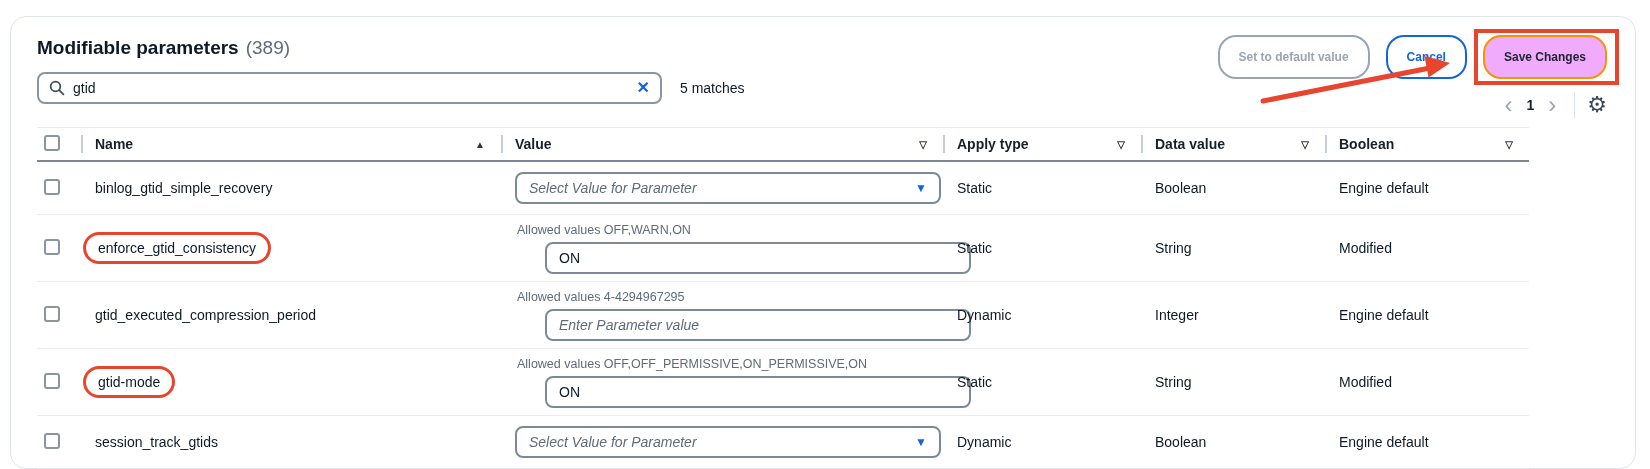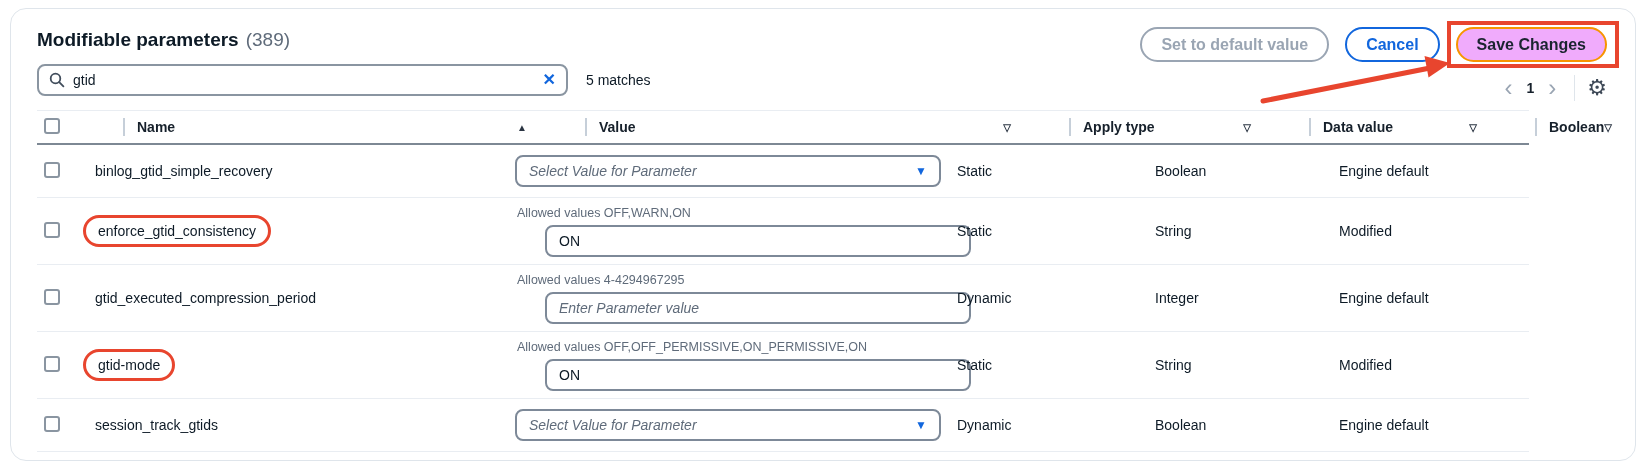--- a/index.html
+++ b/index.html
@@ -1,58 +1,58 @@
 <!DOCTYPE html>
 <html><head>
 <meta charset="utf-8">
 <style>
   * { box-sizing: border-box; margin: 0; padding: 0; }
   html,body { width:1650px; height:469px; background:#fff; font-family:"Liberation Sans",sans-serif; overflow:hidden; }
   body { position:relative; }
 
-  .card { position:absolute; left:10px; top:8px; width:1626px; height:453px;
+  .card { position:absolute; left:10px; top:16px; width:1626px; height:453px;
           background:#fff; border:1px solid #dfe5eb; border-radius:16px; padding:14px 28px 0 26px; }
 
   
   .hdr { display:flex; justify-content:space-between; align-items:flex-start; }
   .hdr-left { display:flex; flex-direction:column; gap:13px; }
   .title-row { display:flex; align-items:baseline; gap:7px; padding-top:6px; }
   .title { font-size:19px; font-weight:700; color:#0d1a26; }
   .count { font-size:19px; color:#5f6b7a; }
 
   .search-row { display:flex; align-items:center; gap:18px; }
-  .search-box { width:531px; height:32px; border:2px solid #8a95a1; border-radius:8px;
+  .search-box { width:625px; height:32px; border:2px solid #8a95a1; border-radius:8px;
                 display:flex; align-items:center; padding:0 10px; background:#fff; }
   .search-box input { border:none; outline:none; flex:1; font-size:14px; color:#0d1a26;
                       font-family:"Liberation Sans",sans-serif; background:transparent; margin-left:8px; }
   .clear-x { color:#1166dd; font-size:16px; font-weight:700; cursor:pointer; line-height:1; }
   .matches { font-size:14px; color:#0d1a26; }
 
   .hdr-right { display:flex; flex-direction:column; align-items:flex-end; gap:13px; }
   .btn-row { display:flex; align-items:center; gap:16px; padding-top:4px; }
-  .btn { height:35px; border-radius:18px; padding:0 19px; font-size:16px; font-weight:700;
+  .btn { height:44px; border-radius:18px; padding:0 19px; font-size:12px; font-weight:700;
          background:#fff; display:flex; align-items:center; cursor:pointer;
          font-family:"Liberation Sans",sans-serif; white-space:nowrap; }
   .btn-disabled { border:2px solid #9aa5b3; color:#9aa5b3; cursor:default; }
   .btn-cancel { border:2px solid #1166dd; color:#1166dd; }
   .save-wrap { position:relative; }
   .btn-save { background:#f0abfc; border:2px solid #f79400; color:#1b2430; }
   .ann-box { position:absolute; left:-9px; right:-12px; top:-6px; bottom:-6px;
              border:4px solid #e8452e; pointer-events:none; }
 
   .pag-row { display:flex; align-items:center; }
   .pg-chev { color:#9aa5b3; font-size:24px; line-height:1; padding:0 6px; cursor:pointer; }
   .pg-num { font-size:14px; font-weight:700; color:#16202b; padding:0 8px; }
   .pg-div { width:1px; height:26px; background:#dfe5eb; margin:0 12px; }
   .gear { font-size:22px; color:#3d4856; cursor:pointer; line-height:1; }
 
   
   .tbl { margin-top:9px; margin-right:78px; }
   .thead, .tr { display:grid; grid-template-columns:44px 420px 442px 198px 184px 1fr; align-items:center; }
-  .thead { height:35px; border-top:1px solid #e9edf2; border-bottom:2px solid #7d8894;gap:42px; }
+  .thead { height:35px; border-top:1px solid #e9edf2; border-bottom:2px solid #7d8894; }
   .th { position:relative; display:flex; align-items:center; justify-content:space-between;
         padding:0 16px 0 14px; font-size:14px; font-weight:700; color:#16202b; height:100%; }
   .th::before { content:""; position:absolute; left:0; top:50%; transform:translateY(-50%);
                 width:2px; height:18px; background:#c6cfd9; }
   .hicon { font-size:10px; color:#2a3442; }
   .checkbox { width:16px; height:16px; border:2px solid #8a95a1; border-radius:3px;
               background:#fff; display:inline-block; margin-left:7px; cursor:pointer; }
 
   .tr { border-bottom:1px solid #e9edf2; }
   .tr.short { height:53px; }

